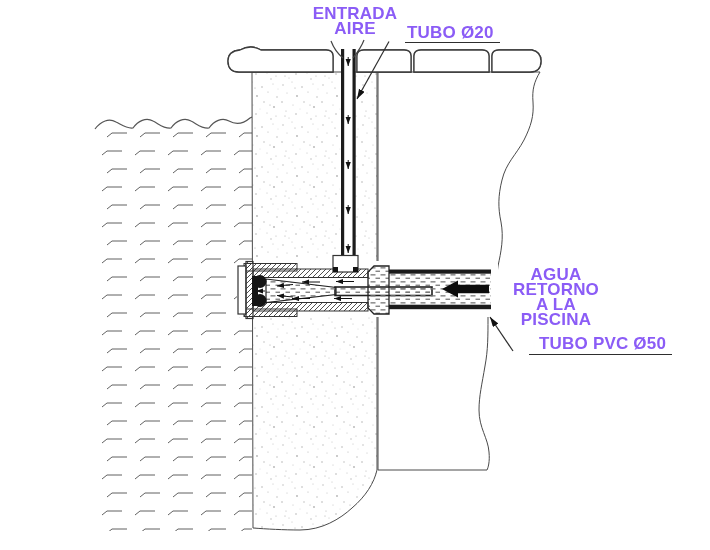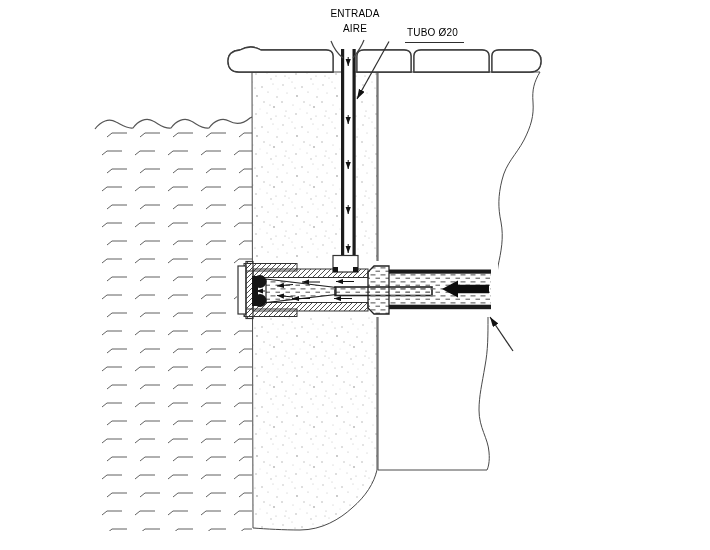--- a/index.html
+++ b/index.html
@@ -1,19 +1,19 @@
 <!DOCTYPE html>
 <html><head>
 <meta charset="utf-8">
 <style>
   html,body{margin:0;padding:0;background:#fff;}
   #stage{position:relative;width:710px;height:550px;background:#fff;overflow:hidden;
          font-family:"Liberation Sans",sans-serif;}
   #stage svg{position:absolute;left:0;top:0;}
-  .lbl{position:absolute;color:#000000;font-size:10px;font-weight:normal;
+  .lbl{position:absolute;color:#8b5cf6;font-size:17px;font-weight:bold;
        letter-spacing:.2px;line-height:15px;white-space:pre-line;}
   .lbl.center{text-align:center;}
   .lbl.underlined{border-bottom:1.4px solid #2e2e2e;margin-left:16px;}
   #lbl-entrada{left:305px;top:6px;width:100px;}
   #lbl-tubo20{left:389px;top:25px;padding:0 6px 2px 2px;}
   #lbl-agua{left:505px;top:267px;width:102px;}
   #lbl-pvc50{left:513px;top:336px;padding:0 6px 3px 10px;}
 </style>
 </head>
 <body>
@@ -194,14 +194,17 @@
 
   <g stroke="#2e2e2e" stroke-width="1.2" fill="none">
     <line x1="389" y1="41.5" x2="357" y2="99" marker-end="url(#m-arrow-big)"></line>
     <line x1="513" y1="351" x2="490" y2="317" marker-end="url(#m-arrow-big)"></line>
   </g>
 </svg>
 
 <div id="lbl-entrada" class="lbl center">ENTRADA
 AIRE</div>
 <div id="lbl-tubo20" class="lbl underlined">TUBO Ø20</div>
+<div id="lbl-agua" class="lbl center">AGUA RETORNO
+A LA PISCINA</div>
+<div id="lbl-pvc50" class="lbl underlined">TUBO PVC Ø50</div>
 
 </div>
 
 </body></html>

